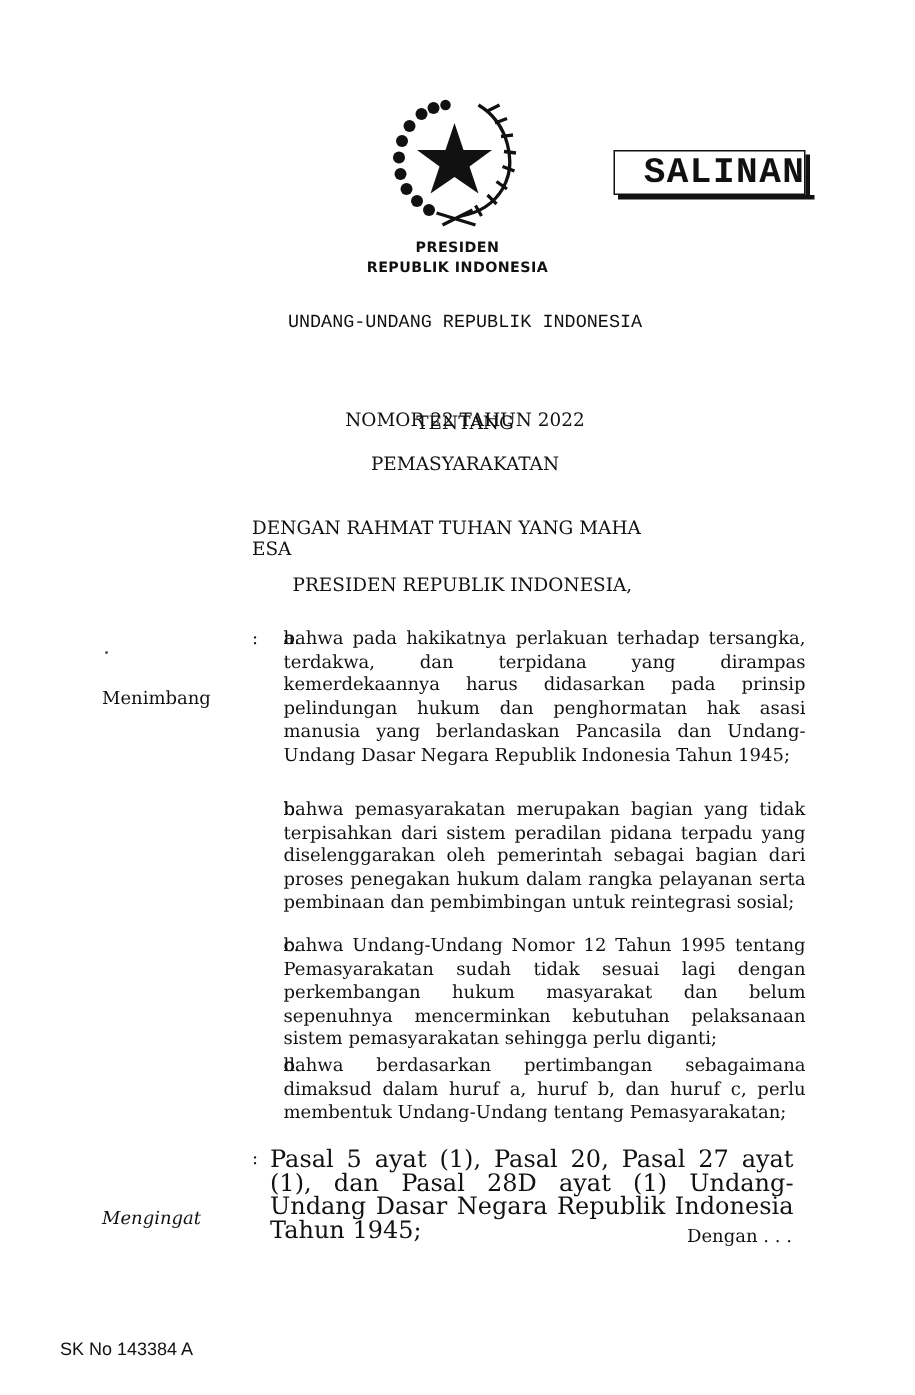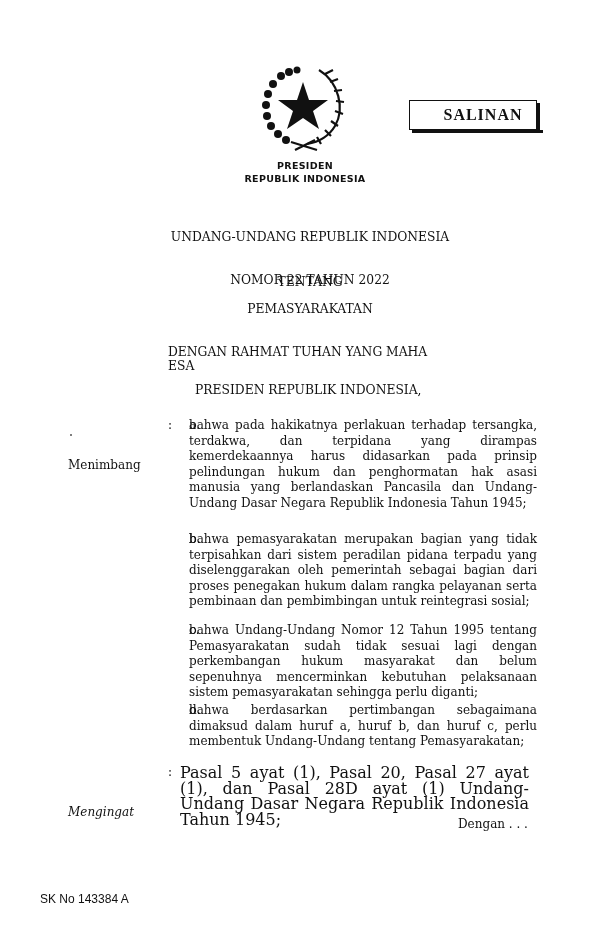--- a/index.html
+++ b/index.html
@@ -1,24 +1,24 @@
 <!DOCTYPE html>
 <html><head>
 <meta charset="utf-8">
 <style>
   html, body { margin:0; padding:0; background:#ffffff; }
   body { width:610px; height:930px; position:relative; overflow:hidden; color:#111; font-family:"DejaVu Serif", serif; }
   .abs { position:absolute; }
   .emblem { left:255px; top:64px; width:100px; height:88px; }
-  .salinan { left:409px; top:100px; width:128px; height:30px; border:1.5px solid #111; box-sizing:border-box; display:flex; align-items:center; justify-content:center; font-family:Liberation Serif, serif; font-weight:bold; font-size:16px; letter-spacing:1px;padding-left:20px; }
+  .salinan { left:409px; top:100px; width:128px; height:30px; border:1.5px solid #111; box-sizing:border-box; display:flex; align-items:center; justify-content:center; font-family:Liberation Mono, monospace; font-weight:bold; font-size:24px; letter-spacing:1px;padding-left:20px; }
   .salinan::after { content:""; position:absolute; right:-4px; top:2px; width:3px; height:29px; background:#111; }
   .salinan::before { content:""; position:absolute; left:2px; bottom:-4px; width:131px; height:3px; background:#111; }
   .pres { left:200px; width:210px; text-align:center; font-family:"DejaVu Sans", sans-serif; font-weight:bold; font-size:9.5px; letter-spacing:0.3px; }
   .center { text-align:center; font-size:12.3px; font-family:"DejaVu Serif", serif; }
-  .t1 { left:160px; width:300px; top:230px; }
+  .t1 { left:160px; width:300px; top:208px;font-family:Liberation Mono, monospace; }
   .t2 { left:160px; width:300px; top:249px;margin-top:24px; }
   .t3 { left:160px; width:300px; top:275px; }
   .t4 { left:160px; width:300px; top:302px; }
   .t5 { left:160px; width:280px; top:345px; text-align:left; padding-left:8px; }
   .t6 { left:195px; width:300px; top:383px; text-align:left; }
   .lbl { left:68px; font-size:12px;margin-top:40px; }
   .colon { left:168px; font-size:12px; }
   .item { left:189px; width:348px; font-size:12px; line-height:15.6px; }
   .item .mark { position:absolute; left:0; top:0; }
   .item .txt { margin-left:0; text-align:justify; text-align-last:left; }

